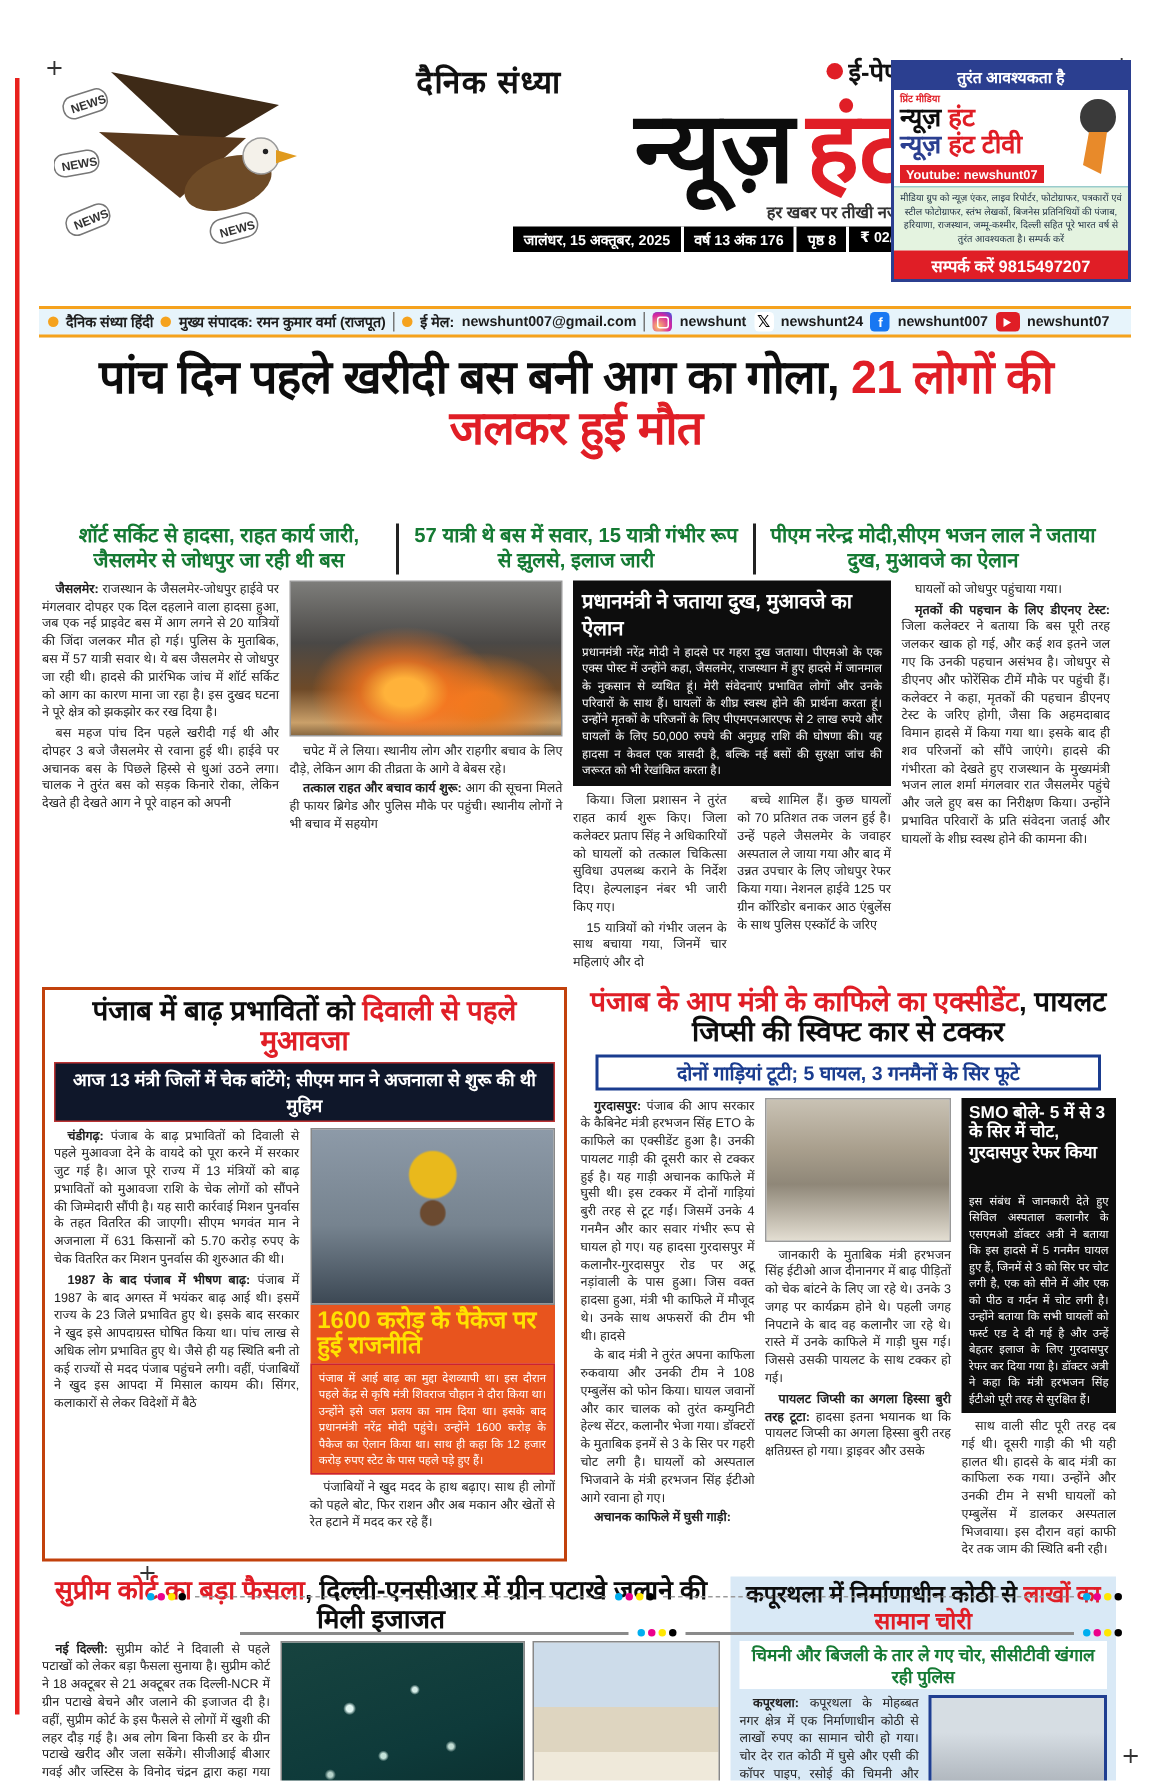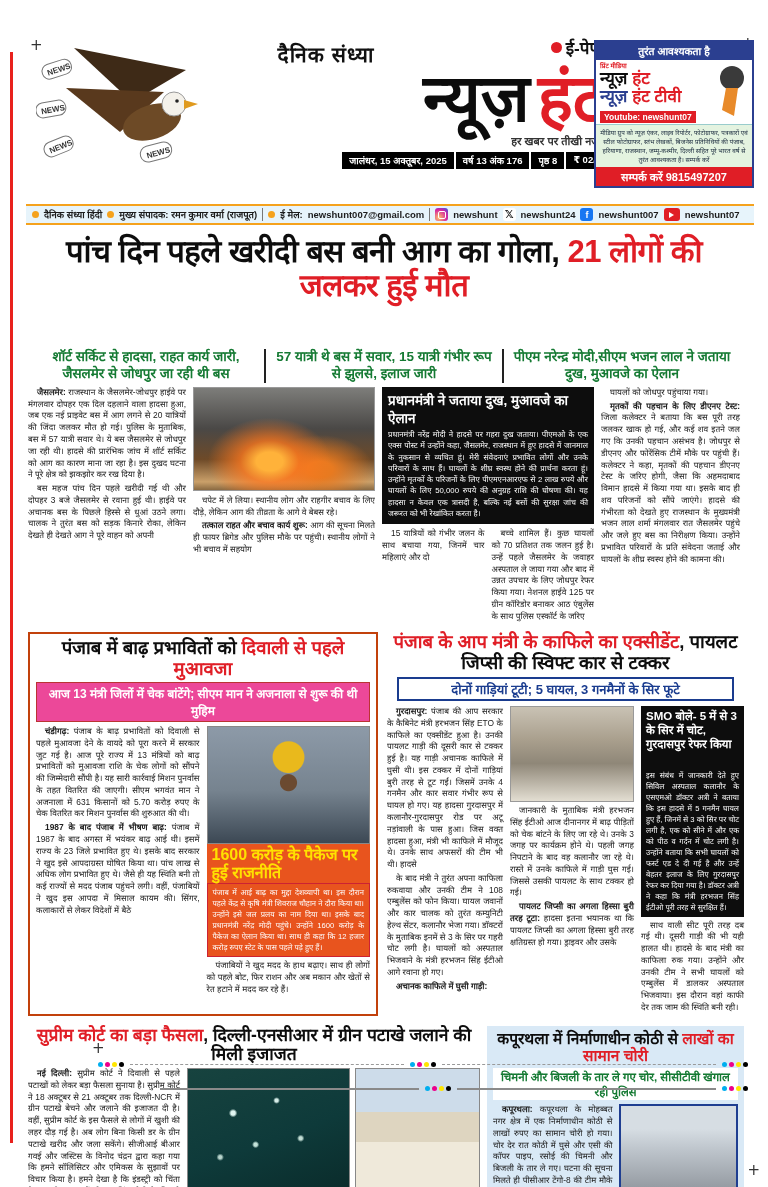--- a/index.html
+++ b/index.html
@@ -74,21 +74,21 @@
   .pmbox { background:#0d0d0d; color:#fff; padding:4px 6px 5px; margin-bottom:4px; }
   .pmbox .bt { font-size:13.5px; font-weight:800; margin-bottom:2px; }
   .pmbox .bb { font-size:7.8px; line-height:1.45; text-align:justify; font-weight:400;}
   .s1midcols { display:flex; gap:7px; }
   .s1midcols > div { flex:1; }
 
   
   .band2 { display:flex; gap:9px; margin:8px 24px 0 28px; }
   .story2 { width:350px; border:2px solid #c2410c; padding:4px 6px; }
   .s2-hl { text-align:center; font-size:18.5px; font-weight:900; line-height:1.1; }
-  .s2-strip { background:#ec4899; border:1px solid #b33; color:#fff; text-align:center; font-size:12px; font-weight:800;
+  .s2-strip { background:#0f172a; border:1px solid #b33; color:#fff; text-align:center; font-size:12px; font-weight:800;
               padding:2px 4px; margin:3px 0 4px; }
   .s2-cols { display:flex; gap:7px; }
   .s2-cols > div { flex:1; }
   .ph-cm { height:118px; border:1px solid #888;
     background: radial-gradient(circle at 50% 26%, #e9b91c 0 13%, rgba(233,185,28,0) 14%),
                 radial-gradient(circle at 50% 48%, #6b4a30 0 8%, rgba(0,0,0,0) 9%),
                 linear-gradient(180deg,#8d9aa8 0%,#76838f 55%,#3c4854 100%); }
   .orange-title { background:#e8541e; color:#ffe100; font-size:16px; font-weight:900; line-height:1.1; padding:2px 5px; }
   .orange-box { background:#e8541e; border:1px solid #c23; color:#fff; font-size:7.6px; line-height:1.45; text-align:justify;
                 padding:3px 5px; margin-bottom:3px; }
@@ -256,20 +256,21 @@
         <p class="p">चपेट में ले लिया। स्थानीय लोग और राहगीर बचाव के लिए दौड़े, लेकिन आग की तीव्रता के आगे वे बेबस रहे।</p>
         <p class="p"><b>तत्काल राहत और बचाव कार्य शुरू: </b><span>आग की सूचना मिलते ही फायर ब्रिगेड और पुलिस मौके पर पहुंची। स्थानीय लोगों ने भी बचाव में सहयोग</span></p>
       </div>
       <div class="s1mid">
         <div class="pmbox">
           <div class="bt">प्रधानमंत्री ने जताया दुख, मुआवजे का ऐलान</div>
           <div class="bb">प्रधानमंत्री नरेंद्र मोदी ने हादसे पर गहरा दुख जताया। पीएमओ के एक एक्स पोस्ट में उन्होंने कहा, जैसलमेर, राजस्थान में हुए हादसे में जानमाल के नुकसान से व्यथित हूं। मेरी संवेदनाएं प्रभावित लोगों और उनके परिवारों के साथ हैं। घायलों के शीघ्र स्वस्थ होने की प्रार्थना करता हूं। उन्होंने मृतकों के परिजनों के लिए पीएमएनआरएफ से 2 लाख रुपये और घायलों के लिए 50,000 रुपये की अनुग्रह राशि की घोषणा की। यह हादसा न केवल एक त्रासदी है, बल्कि नई बसों की सुरक्षा जांच की जरूरत को भी रेखांकित करता है।</div>
         </div>
         <div class="s1midcols">
           <div>
+            <p class="p">किया। जिला प्रशासन ने तुरंत राहत कार्य शुरू किए। जिला कलेक्टर प्रताप सिंह ने अधिकारियों को घायलों को तत्काल चिकित्सा सुविधा उपलब्ध कराने के निर्देश दिए। हेल्पलाइन नंबर भी जारी किए गए।</p>
             <p class="p">15 यात्रियों को गंभीर जलन के साथ बचाया गया, जिनमें चार महिलाएं और दो</p>
           </div>
           <div>
             <p class="p">बच्चे शामिल हैं। कुछ घायलों को 70 प्रतिशत तक जलन हुई है। उन्हें पहले जैसलमेर के जवाहर अस्पताल ले जाया गया और बाद में उन्नत उपचार के लिए जोधपुर रेफर किया गया। नेशनल हाईवे 125 पर ग्रीन कॉरिडोर बनाकर आठ एंबुलेंस के साथ पुलिस एस्कॉर्ट के जरिए</p>
           </div>
         </div>
       </div>
       <div class="s1c4">
         <p class="p">घायलों को जोधपुर पहुंचाया गया।</p>
         <p class="p"><b>मृतकों की पहचान के लिए डीएनए टेस्ट: </b><span>जिला कलेक्टर ने बताया कि बस पूरी तरह जलकर खाक हो गई, और कई शव इतने जल गए कि उनकी पहचान असंभव है। जोधपुर से डीएनए और फोरेंसिक टीमें मौके पर पहुंची हैं। कलेक्टर ने कहा, मृतकों की पहचान डीएनए टेस्ट के जरिए होगी, जैसा कि अहमदाबाद विमान हादसे में किया गया था। इसके बाद ही शव परिजनों को सौंपे जाएंगे। हादसे की गंभीरता को देखते हुए राजस्थान के मुख्यमंत्री भजन लाल शर्मा मंगलवार रात जैसलमेर पहुंचे और जले हुए बस का निरीक्षण किया। उन्होंने प्रभावित परिवारों के प्रति संवेदना जताई और घायलों के शीघ्र स्वस्थ होने की कामना की।</span></p>

